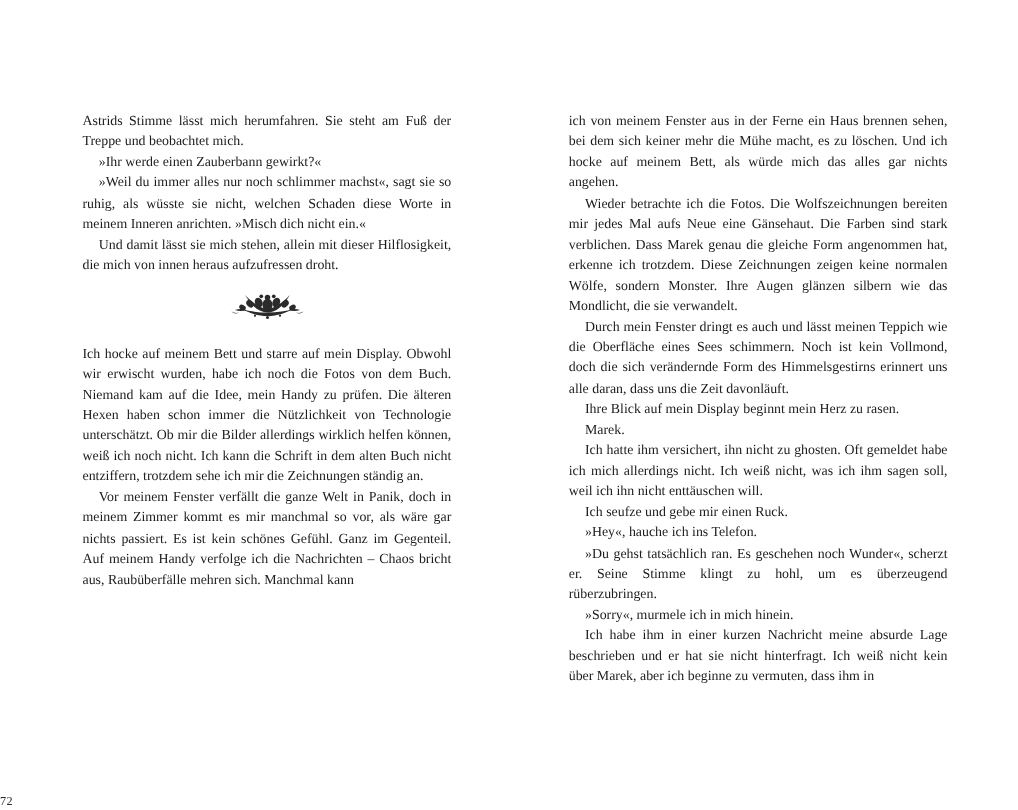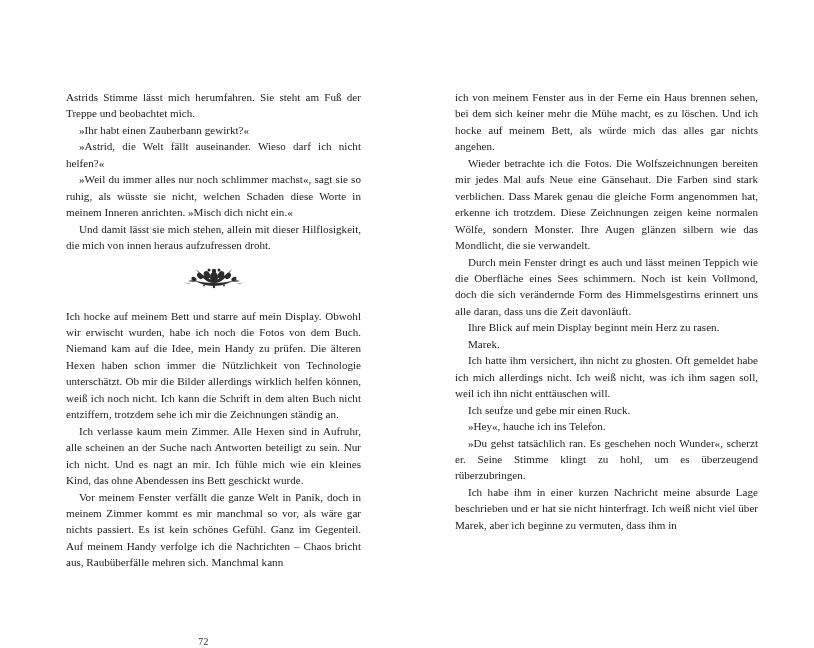--- a/index.html
+++ b/index.html
@@ -62,36 +62,34 @@
     justify-content: center;
   }
   .ornament svg {
     display: block;
   }
   .folio {
     position: absolute;
     bottom: 24px;
     left: 0;
     width: 100%;
-    text-align: center;
     font-size: 9.8px;
     color: #2a2a2a;
     letter-spacing: 0.4px;
   }
 </style>
 </head>
 <body>
 
 <div class="spread">
 
   <div class="page page-left">
     <div class="textblock">
       <p class="noindent">Astrids Stimme lässt mich herumfahren. Sie steht am Fuß der Treppe und beobachtet mich.</p>
-      <p class="indent">»Ihr habt einen Zauberbann gewirkt?«</p>
-      <p class="indent">»Astrid, die Welt fällt auseinander. Wieso darf ich nicht helfen?«</p>
+      <p class="indent">»Ihr werde einen Zauberbann gewirkt?«</p>
       <p class="indent">»Weil du immer alles nur noch schlimmer machst«, sagt sie so ruhig, als wüsste sie nicht, welchen Schaden diese Worte in meinem Inneren anrichten. »Misch dich nicht ein.«</p>
       <p class="indent">Und damit lässt sie mich stehen, allein mit dieser Hilflosigkeit, die mich von innen heraus aufzufressen droht.</p>
 
       <div class="ornament">
         <svg width="96" height="28" viewBox="0 0 96 28" aria-hidden="true">
           <g fill="#2b2b2b">
             <path d="M48 20 C40 20 33 17 27 14 C33 16 40 17 48 17 C56 17 63 16 69 14 C63 17 56 20 48 20 Z"></path>
             <path d="M48 17 C44 17 40 15 37 12 C34 9 32 6 30 3 C33 6 36 9 40 11 C43 13 45 14 48 14 C51 14 53 13 56 11 C60 9 63 6 66 3 C64 6 62 9 59 12 C56 15 52 17 48 17 Z"></path>
             <ellipse cx="48" cy="11" rx="4" ry="5"></ellipse>
             <ellipse cx="41" cy="9" rx="3" ry="4" transform="rotate(-25 41 9)"></ellipse>
@@ -108,34 +106,34 @@
             <path d="M19 16 q3 2 6 1 q-3 2 -6 -1 Z"></path>
             <path d="M77 16 q-3 2 -6 1 q3 2 6 -1 Z"></path>
             <circle cx="48" cy="21" r="1.2"></circle>
             <circle cx="38" cy="19.5" r="0.9"></circle>
             <circle cx="58" cy="19.5" r="0.9"></circle>
           </g>
         </svg>
       </div>
 
       <p class="noindent">Ich hocke auf meinem Bett und starre auf mein Display. Obwohl wir erwischt wurden, habe ich noch die Fotos von dem Buch. Niemand kam auf die Idee, mein Handy zu prüfen. Die älteren Hexen haben schon immer die Nützlichkeit von Technologie unterschätzt. Ob mir die Bilder allerdings wirklich helfen können, weiß ich noch nicht. Ich kann die Schrift in dem alten Buch nicht entziffern, trotzdem sehe ich mir die Zeichnungen ständig an.</p>
-      <p class="indent">Ich verlasse kaum mein Zimmer. Alle Hexen sind in Aufruhr, alle scheinen an der Suche nach Antworten beteiligt zu sein. Nur ich nicht. Und es nagt an mir. Ich fühle mich wie ein kleines Kind, das ohne Abendessen ins Bett geschickt wurde.</p>
       <p class="indent">Vor meinem Fenster verfällt die ganze Welt in Panik, doch in meinem Zimmer kommt es mir manchmal so vor, als wäre gar nichts passiert. Es ist kein schönes Gefühl. Ganz im Gegenteil. Auf meinem Handy verfolge ich die Nachrichten – Chaos bricht aus, Raubüberfälle mehren sich. Manchmal kann</p>
     </div>
     <div class="folio">72</div>
   </div>
 
   <div class="page page-right">
     <div class="textblock">
       <p class="noindent">ich von meinem Fenster aus in der Ferne ein Haus brennen sehen, bei dem sich keiner mehr die Mühe macht, es zu löschen. Und ich hocke auf meinem Bett, als würde mich das alles gar nichts angehen.</p>
       <p class="indent">Wieder betrachte ich die Fotos. Die Wolfszeichnungen bereiten mir jedes Mal aufs Neue eine Gänsehaut. Die Farben sind stark verblichen. Dass Marek genau die gleiche Form angenommen hat, erkenne ich trotzdem. Diese Zeichnungen zeigen keine normalen Wölfe, sondern Monster. Ihre Augen glänzen silbern wie das Mondlicht, die sie verwandelt.</p>
       <p class="indent">Durch mein Fenster dringt es auch und lässt meinen Teppich wie die Oberfläche eines Sees schimmern. Noch ist kein Vollmond, doch die sich verändernde Form des Himmelsgestirns erinnert uns alle daran, dass uns die Zeit davonläuft.</p>
       <p class="indent">Ihre Blick auf mein Display beginnt mein Herz zu rasen.</p>
       <p class="indent">Marek.</p>
       <p class="indent">Ich hatte ihm versichert, ihn nicht zu ghosten. Oft gemeldet habe ich mich allerdings nicht. Ich weiß nicht, was ich ihm sagen soll, weil ich ihn nicht enttäuschen will.</p>
       <p class="indent">Ich seufze und gebe mir einen Ruck.</p>
       <p class="indent">»Hey«, hauche ich ins Telefon.</p>
       <p class="indent">»Du gehst tatsächlich ran. Es geschehen noch Wunder«, scherzt er. Seine Stimme klingt zu hohl, um es überzeugend rüberzubringen.</p>
-      <p class="indent">Ich habe ihm in einer kurzen Nachricht meine absurde Lage beschrieben und er hat sie nicht hinterfragt. Ich weiß nicht viel über Marek, aber ich beginne zu vermuten, dass ihm in</p>
+      <p class="indent">»Sorry«, murmele ich in mich hinein.</p>
+      <p class="indent">Ich habe ihm in einer kurzen Nachricht meine absurde Lage beschrieben und er hat sie nicht hinterfragt. Ich weiß nicht kein über Marek, aber ich beginne zu vermuten, dass ihm in</p>
     </div>
   </div>
 
 </div>
 
 </body></html>

